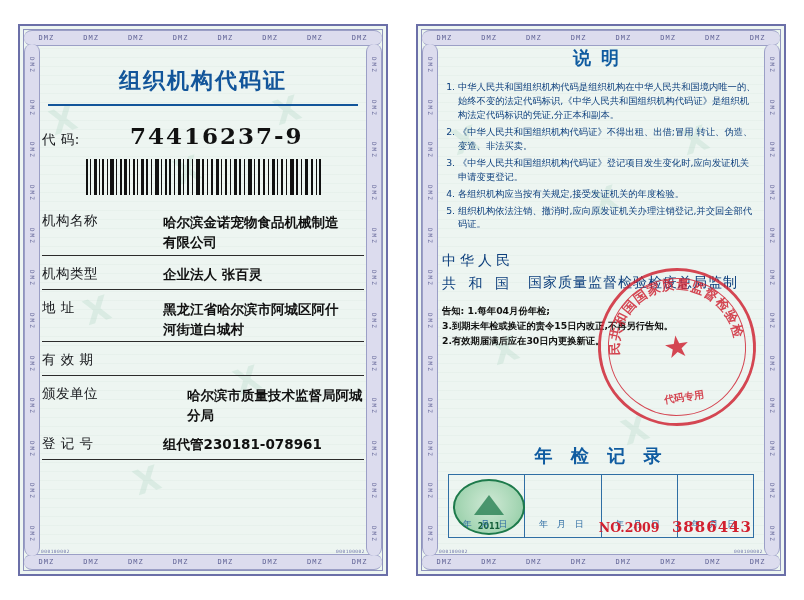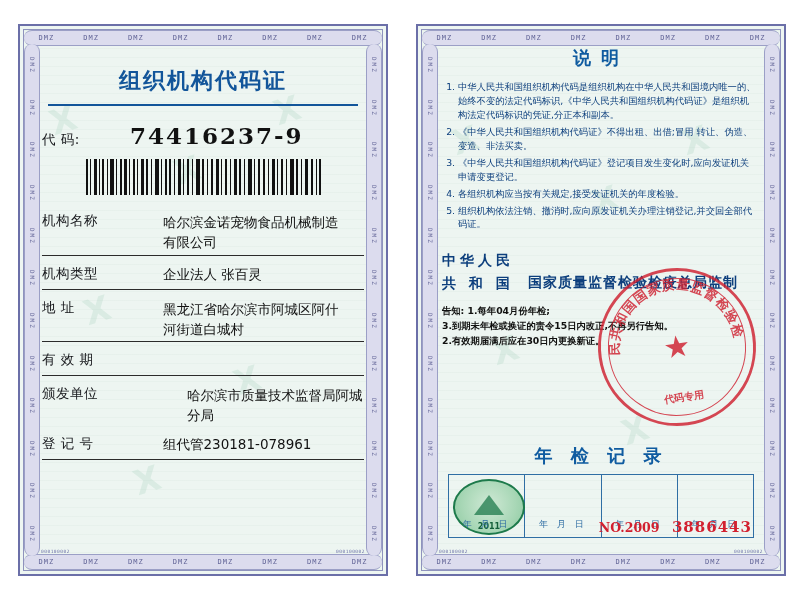--- a/index.html
+++ b/index.html
@@ -126,21 +126,21 @@
     display:flex;
     justify-content:space-between;
     padding-right:4px;
     box-sizing:border-box;
   }
   .val{
     flex:1 1 auto;
     font-size:13.5px;
     color:#111;
     line-height:1.45;
-    font-weight:normal;
+    font-weight:bold;
   }
   .code-row{
     display:flex;
     align-items:flex-end;
     margin:16px 2px 0 2px;
   }
   .code-num{
     font-size:23px;
     font-weight:bold;
     letter-spacing:2px;
@@ -172,21 +172,21 @@
     color:#0d3f7d;
     font-size:9.3px;
     line-height:1.5;
   }
   .notes li{margin-bottom:3px;}
   .notes ol{margin:0;padding-left:16px;}
   .issuer{
     margin:18px 4px 0 4px;
     color:#0d3f7d;
     font-size:14px;
-    font-weight:bold;
+    font-weight:normal;
     line-height:1.6;
     position:relative;
   }
   .issuer .l1{letter-spacing:4px;}
   .issuer .l2{letter-spacing:4px;}
   .issuer .right{
     position:absolute;
     left:86px;top:22px;
     font-size:14px;
     letter-spacing:1px;

